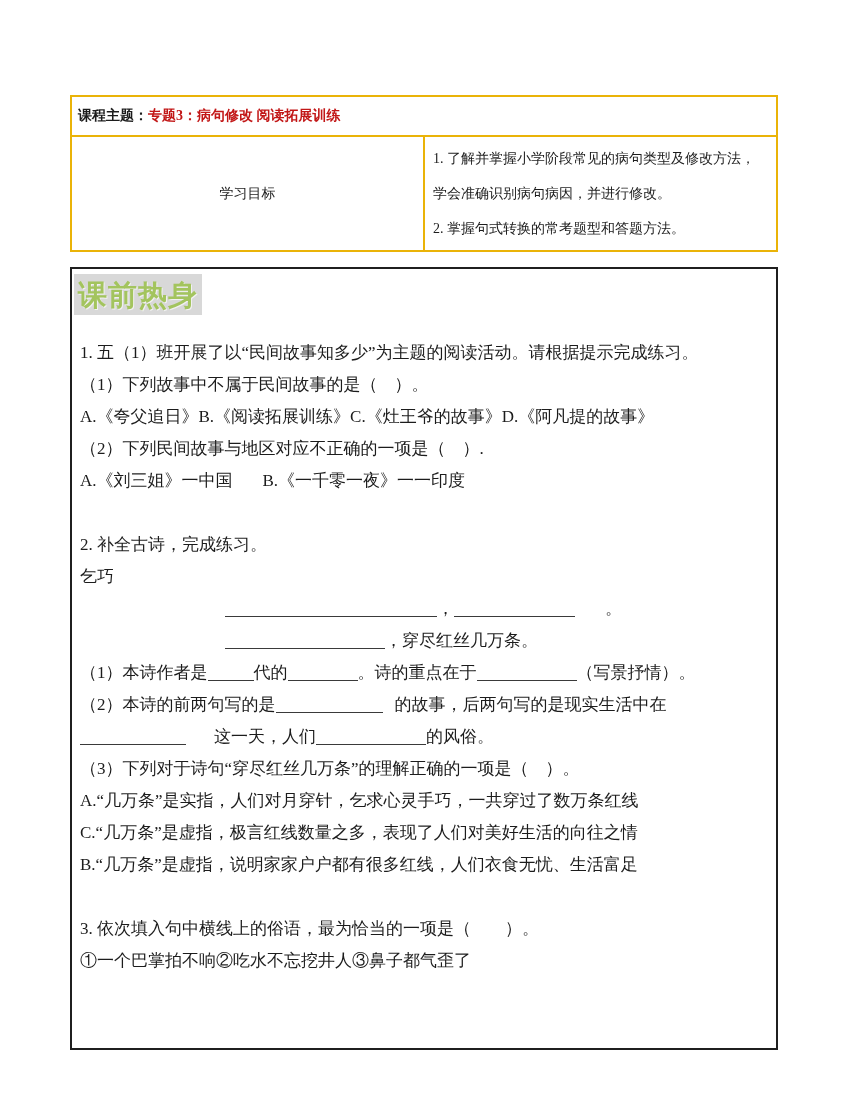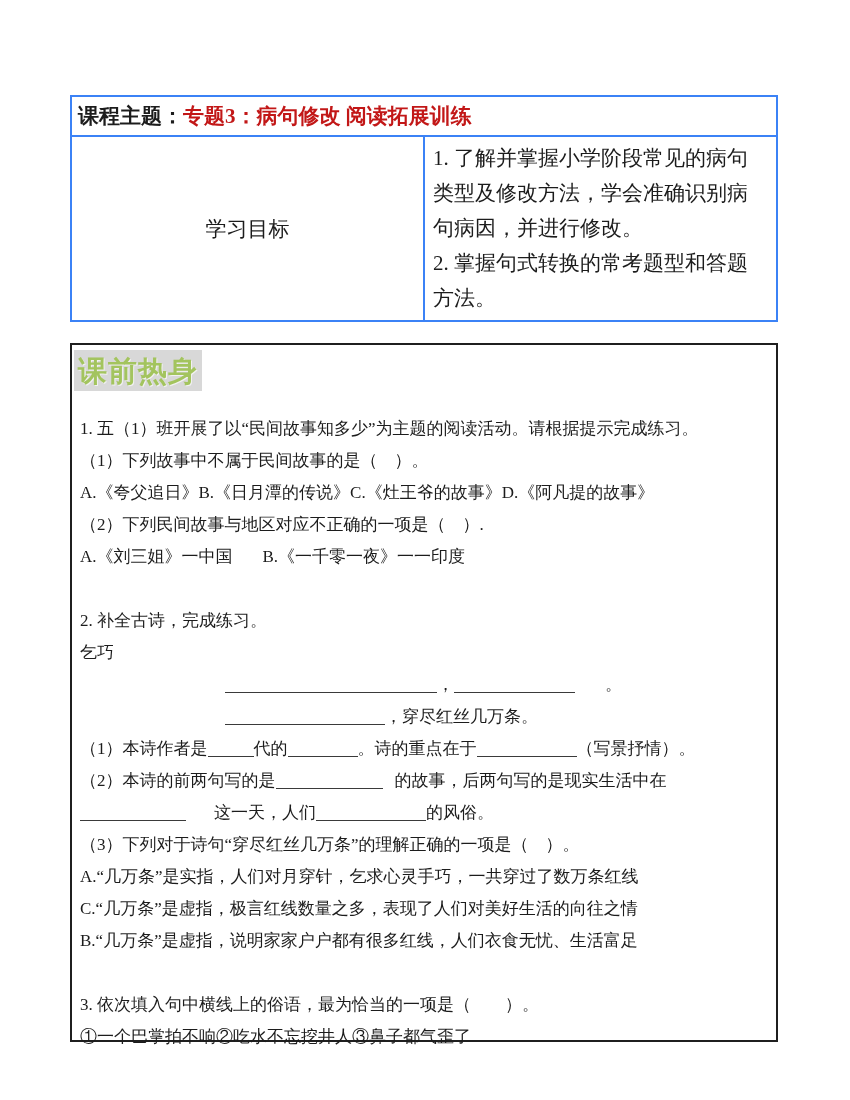--- a/index.html
+++ b/index.html
@@ -14,43 +14,43 @@
     position: absolute;
     left: 70px; top: 95px;
     width: 708px;
   }
   table.header-table {
     border-collapse: collapse;
     width: 708px;
     table-layout: fixed;
   }
   table.header-table td {
-    border: 2px solid #3b82f6;
-    font-size: 21px;
+    border: 2px solid #eab308;
+    font-size: 14px;
     vertical-align: middle;
     margin-left: 20px;
   }
   .topic-cell {
     height: 34px;
     padding: 2px 6px;
     font-weight: bold;
   }
   .topic-value { color: #c21717; }
   .goals-label-cell {
     width: 96px;
     text-align: center;
     font-weight: normal;
     height: 93px;
   }
   .goals-cell { padding: 4px 8px; }
   .goal { line-height: 35px; }
   .qbox {
-    margin-top: 21px;
+    margin-top: 15px;
     border: 2px solid #1f1f1f;
-    height: 699px;
+    height: 783px;
     box-sizing: border-box;
     padding: 5px 8px 16px 8px;
   }
   .banner {
     display: inline-block;
     margin-left: -6px;
     background: #d8d8d8;
     color: #a3c45e;
     font-family: "Liberation Sans", sans-serif;
     font-weight: bold;
@@ -98,21 +98,21 @@
       </td>
     </tr>
   </tbody>
     </table>
 
   <div class="qbox">
     <div class="banner">课前热身</div>
     <div class="body">
         <div class="line"><span>1. 五（1）班开展了以“民间故事知多少”为主题的阅读活动。请根据提示完成练习。</span></div>
         <div class="line"><span>（1）下列故事中不属于民间故事的是（　）。</span></div>
-        <div class="line"><span>A.《夸父追日》B.《日月潭的传说》C.《灶王爷的故事》D.《阿凡提的故事》</span></div>
+        <div class="line"><span>A.《夸父追日》B.《阅读拓展训练》C.《灶王爷的故事》D.《阿凡提的故事》</span></div>
         <div class="line"><span>（2）下列民间故事与地区对应不正确的一项是（　）.</span></div>
         <div class="line"><span>A.《刘三姐》一中国</span><span class="gap" style="width: 30px;"></span><span>B.《一千零一夜》一一印度</span></div>
         <div class="line spacer"></div>
         <div class="line"><span>2. 补全古诗，完成练习。</span></div>
         <div class="line center"><span>乞巧</span></div>
         <div class="line" style="padding-left: 145px;"><span class="blank" style="width: 212px;"></span><span>，</span><span class="blank" style="width: 121px;"></span><span class="gap" style="width: 30px;"></span><span>。</span></div>
         <div class="line" style="padding-left: 145px;"><span class="blank" style="width: 160px;"></span><span>，穿尽红丝几万条。</span></div>
         <div class="line"><span>（1）本诗作者是</span><span class="blank" style="width: 46px;"></span><span>代的</span><span class="blank" style="width: 70px;"></span><span>。诗的重点在于</span><span class="blank" style="width: 100px;"></span><span>（写景抒情）。</span></div>
         <div class="line"><span>（2）本诗的前两句写的是</span><span class="blank" style="width: 107px;"></span><span class="gap" style="width: 12px;"></span><span>的故事，后两句写的是现实生活中在</span></div>
         <div class="line"><span class="blank" style="width: 106px;"></span><span class="gap" style="width: 28px;"></span><span>这一天，人们</span><span class="blank" style="width: 110px;"></span><span>的风俗。</span></div>

